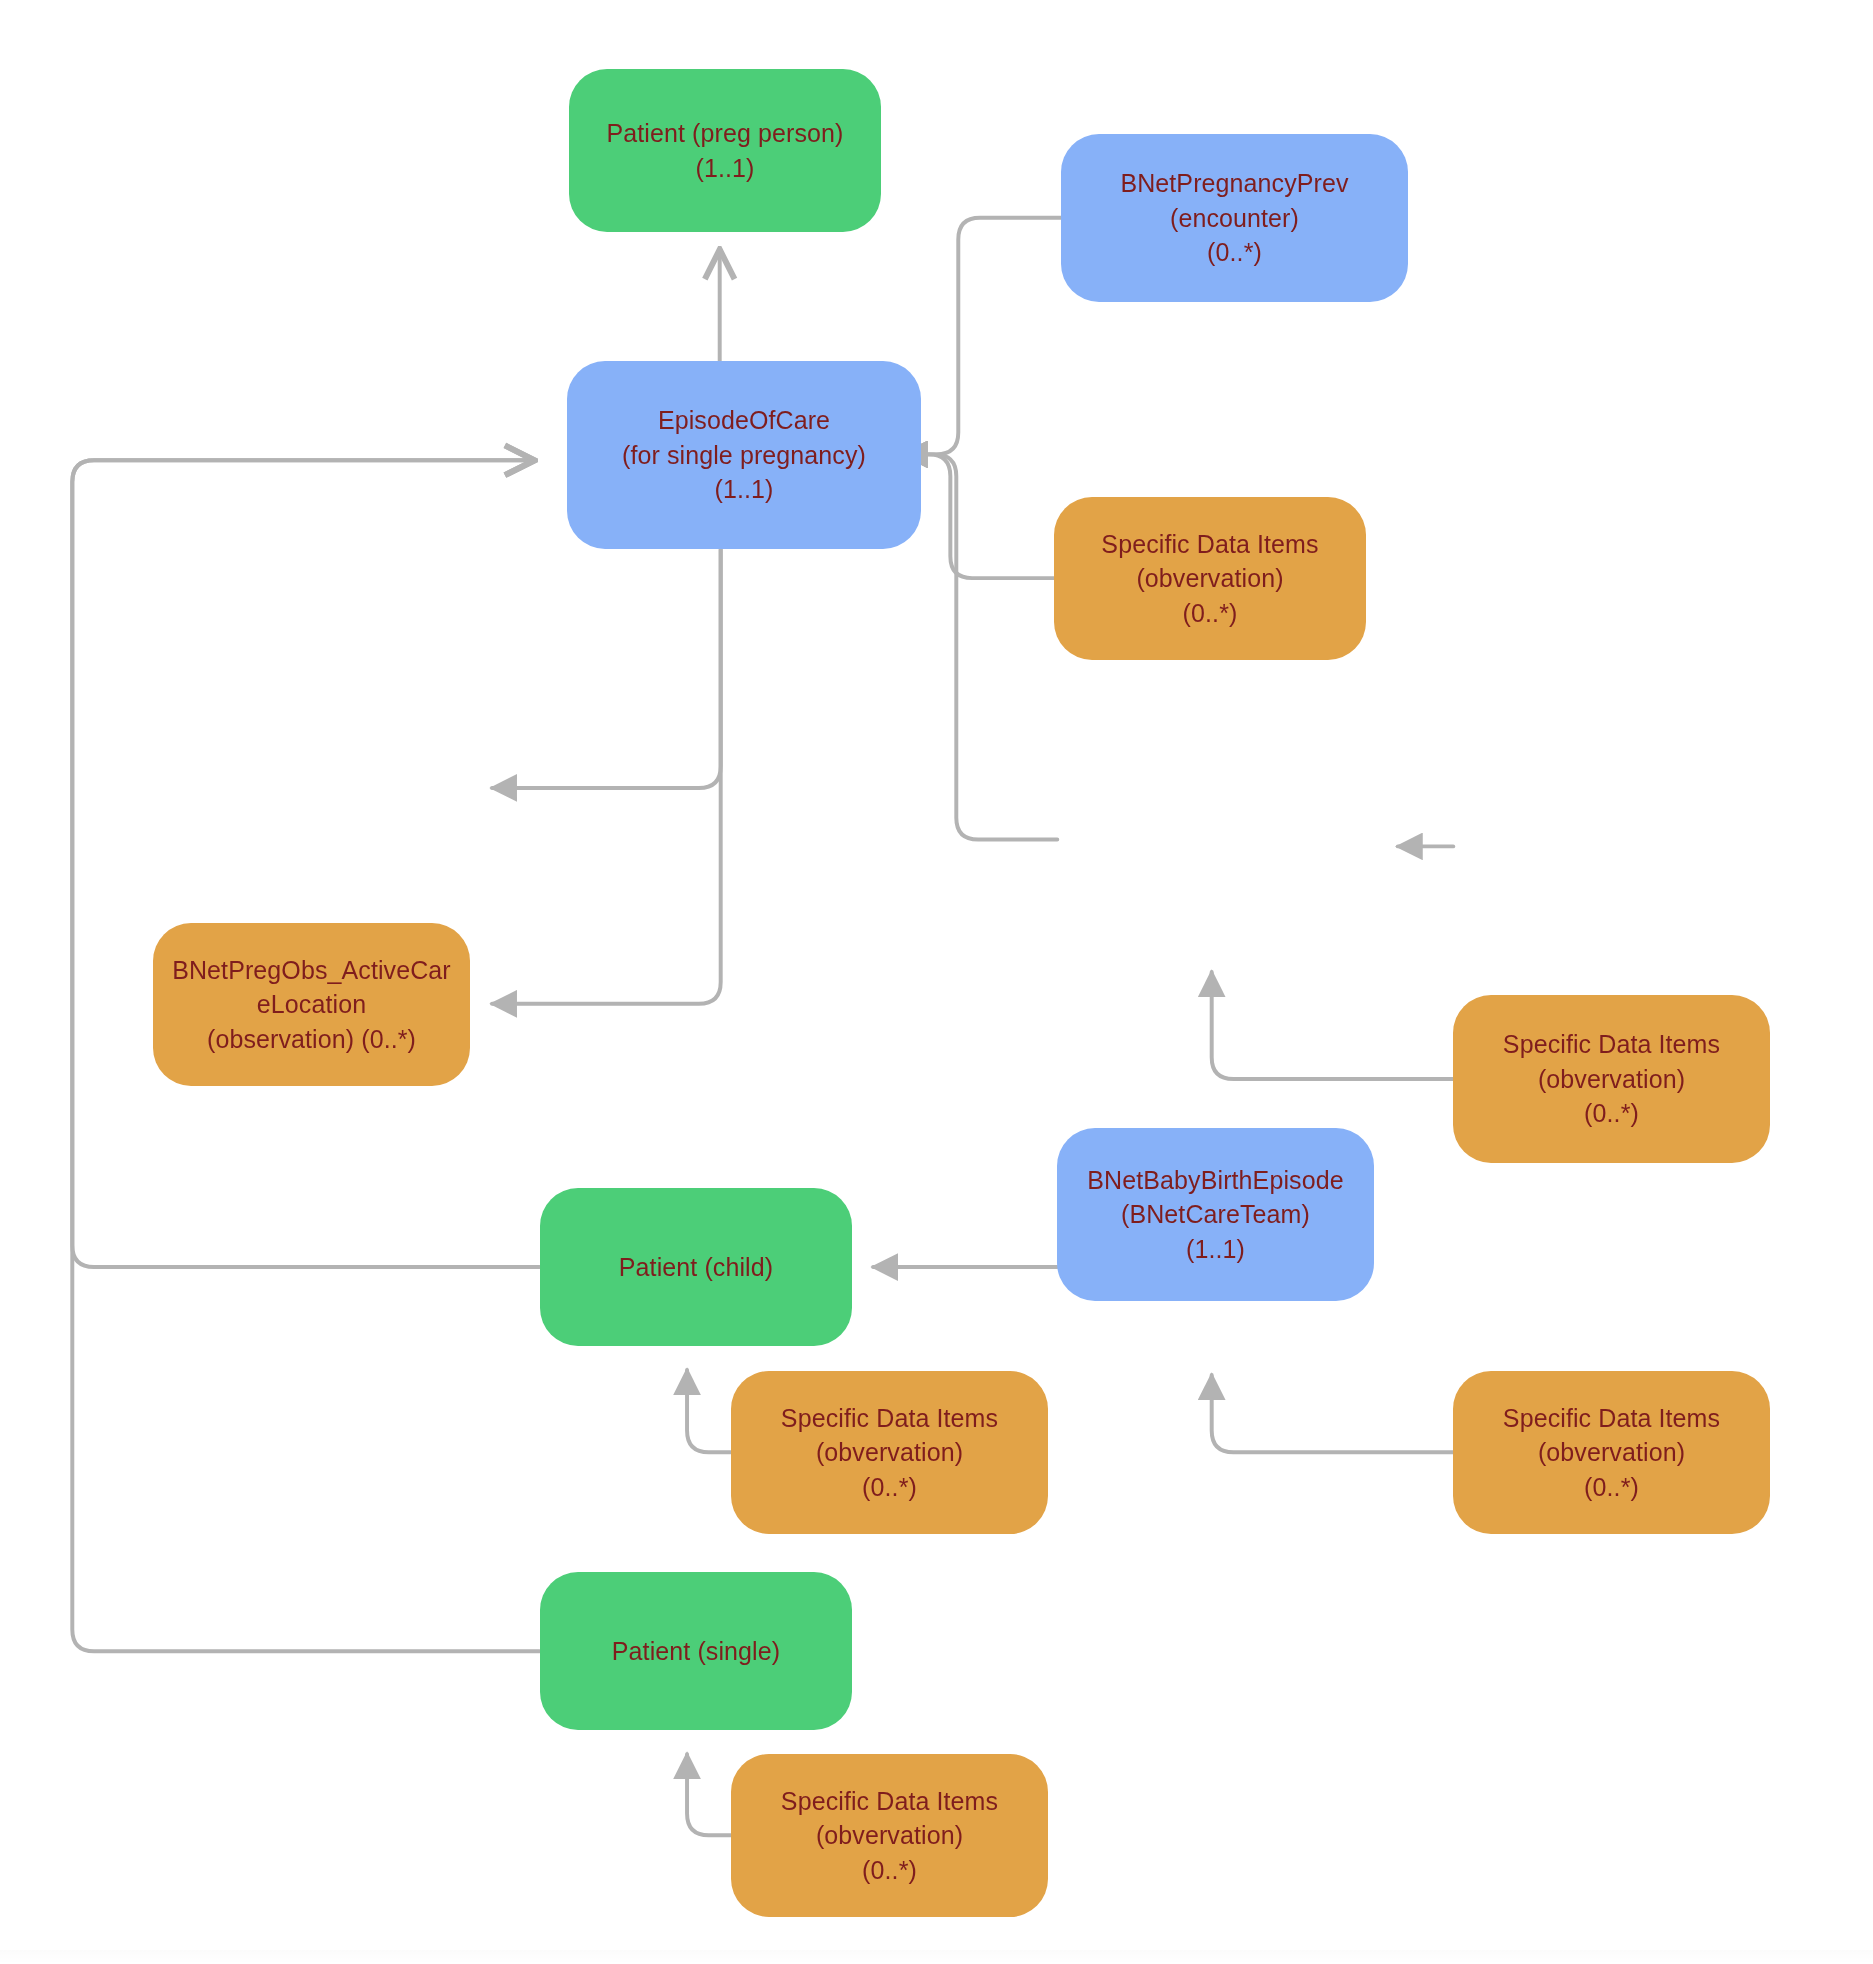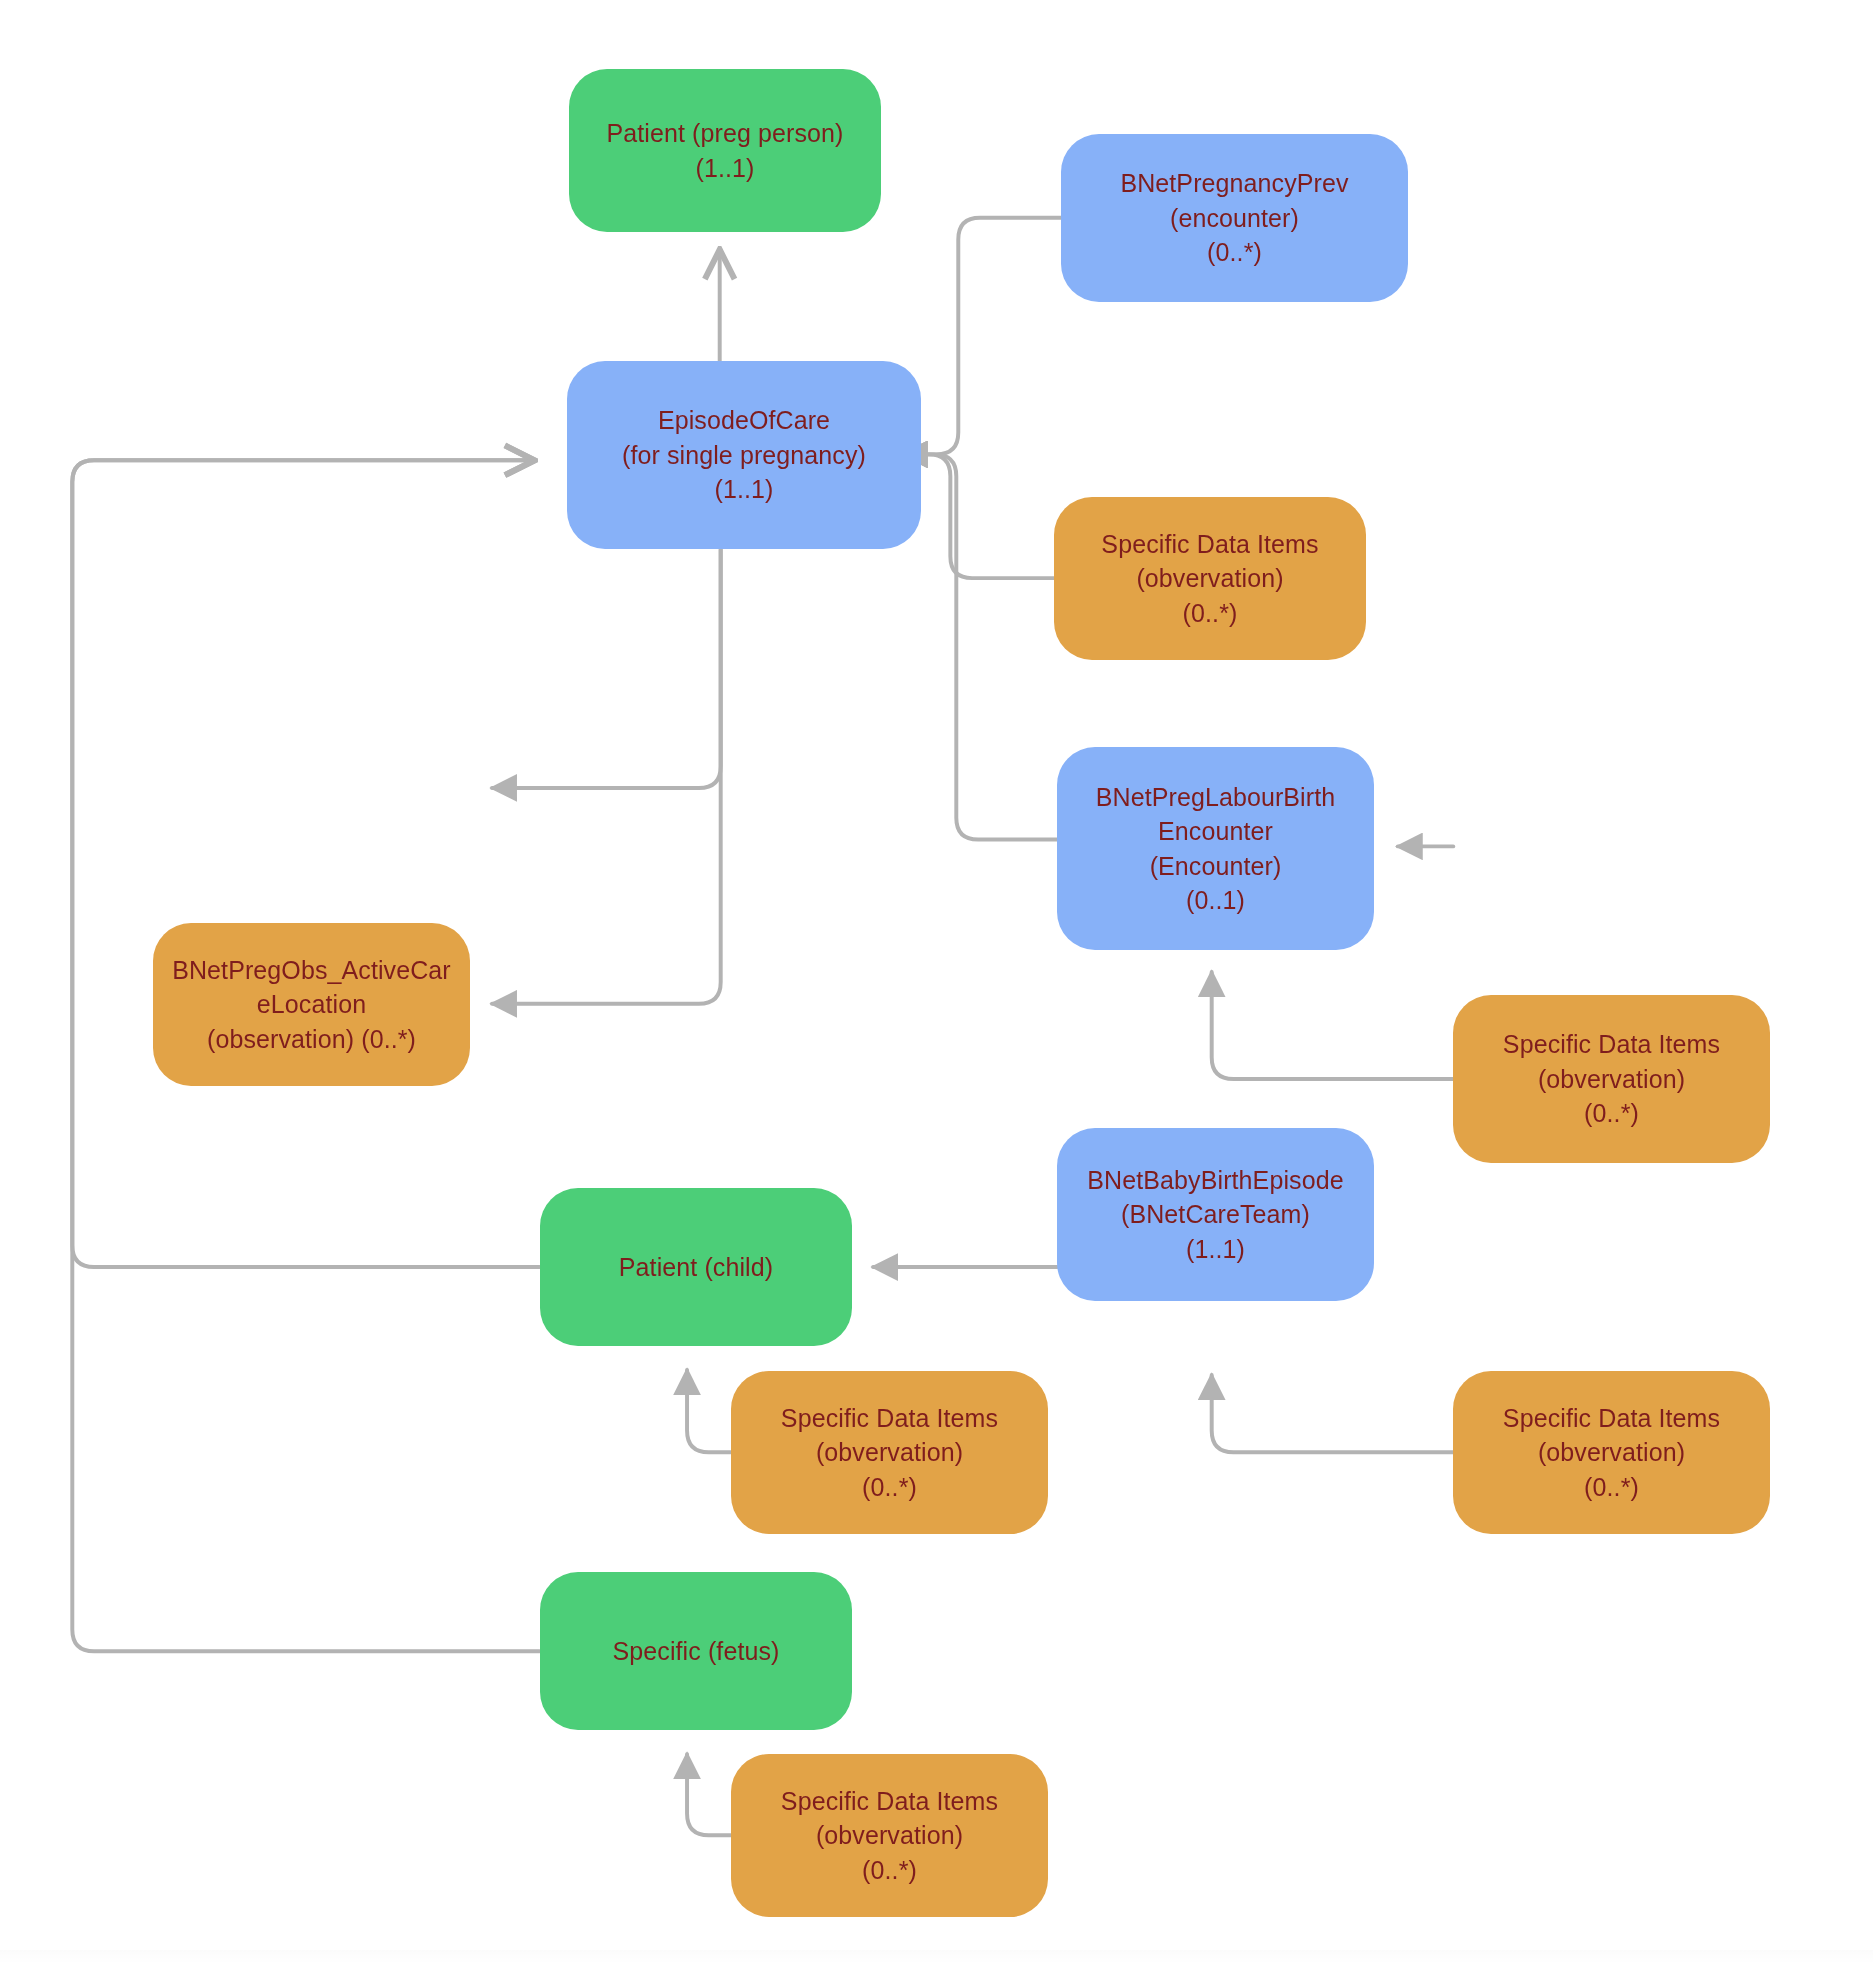--- a/index.html
+++ b/index.html
@@ -127,28 +127,20 @@
 
   <div class="node n-orange" style="left:1054px;top:497px;width:312px;height:163px;">
     <span class="lines">
       <span class="ln">Specific Data Items</span>
       <span class="ln">(obvervation)</span>
       <span class="ln">(0..*)</span>
     </span>
   </div>
 
 
-  <div class="node n-blue" style="left:1057px;top:747px;width:317px;height:203px;">
-    <span class="lines">
-      <span class="ln">BNetPregLabourBirth</span>
-      <span class="ln">Encounter</span>
-      <span class="ln">(Encounter)</span>
-      <span class="ln">(0..1)</span>
-    </span>
-  </div>
 
 
   <div class="node n-orange" style="left:153px;top:923px;width:317px;height:163px;">
     <span class="lines">
       <span class="ln">BNetPregObs_ActiveCar</span>
       <span class="ln">eLocation</span>
       <span class="ln">(observation) (0..*)</span>
     </span>
   </div>
 
@@ -185,21 +177,21 @@
   <div class="node n-orange" style="left:1453px;top:1371px;width:317px;height:163px;">
     <span class="lines">
       <span class="ln">Specific Data Items</span>
       <span class="ln">(obvervation)</span>
       <span class="ln">(0..*)</span>
     </span>
   </div>
 
   <div class="node n-green" style="left:540px;top:1572px;width:312px;height:158px;">
     <span class="lines">
-      <span class="ln">Specific (fetus)</span>
+      <span class="ln">Patient (single)</span>
     </span>
   </div>
 
   <div class="node n-orange" style="left:731px;top:1754px;width:317px;height:163px;">
     <span class="lines">
       <span class="ln">Specific Data Items</span>
       <span class="ln">(obvervation)</span>
       <span class="ln">(0..*)</span>
     </span>
   </div>

